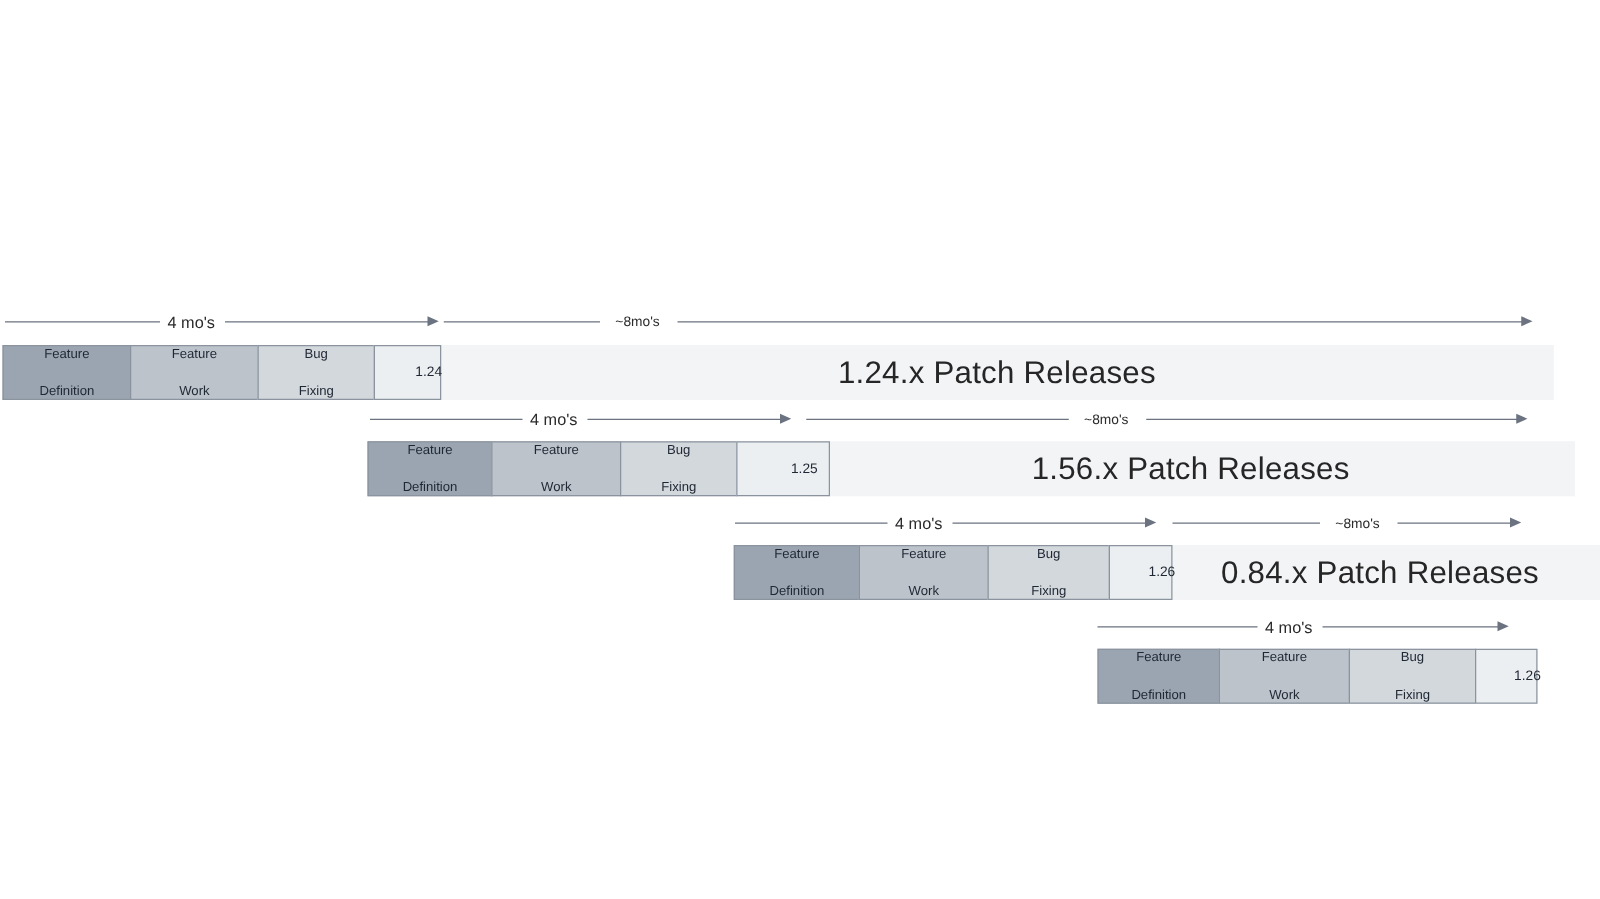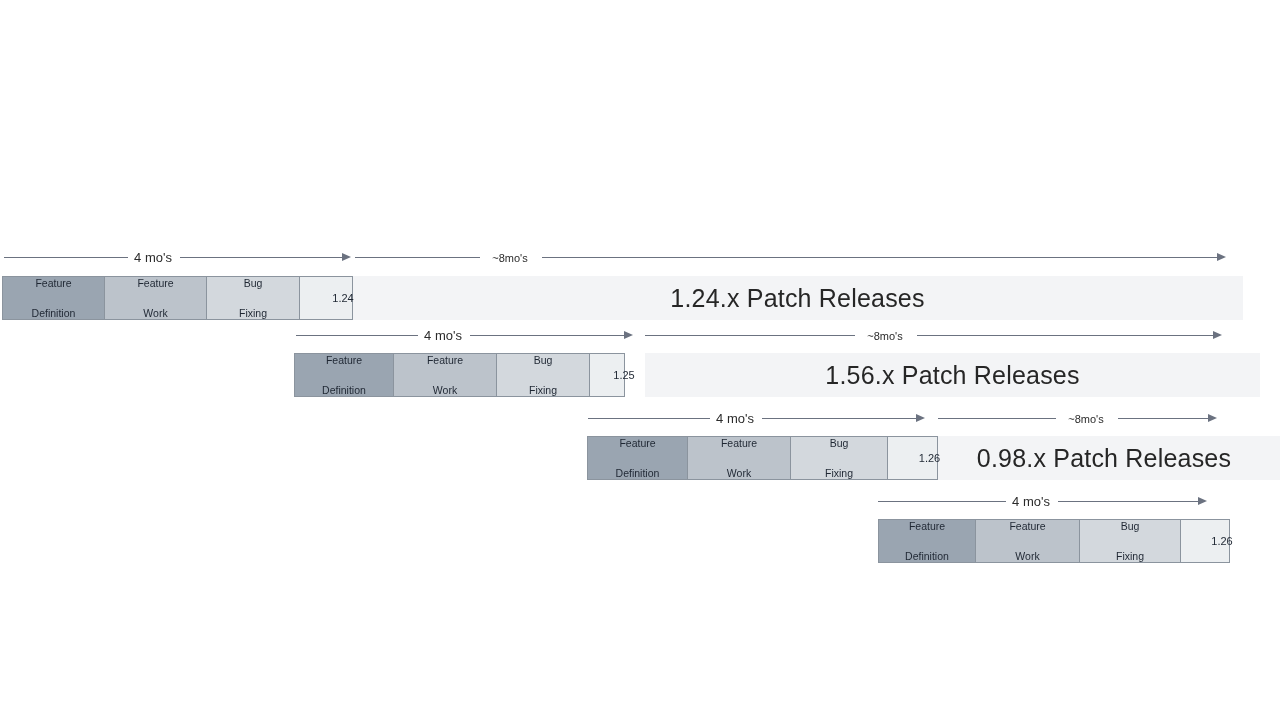--- a/index.html
+++ b/index.html
@@ -171,42 +171,42 @@
         <span class="phase-line2">Definition</span>
       </div>
       <div class="phase-box phase-work" style="width:104px;">
         <span>Feature</span>
         <span class="phase-line2">Work</span>
       </div>
       <div class="phase-box phase-bug" style="width:94px;">
         <span>Bug</span>
         <span class="phase-line2">Fixing</span>
       </div>
-      <div class="phase-box phase-ver" style="width:36px;">1.25</div>
+      <div class="phase-box phase-ver" style="width:75px;">1.25</div>
     </div>
   </div>
 
   <div class="release-row">
 
     <div class="measure" style="left:588px; top:410px; width:340px;">
       <div class="seg" style="left:0px; width:122px;"></div>
       <div class="mlabel" style="left:122px; width:50px;">4 mo's</div>
       <div class="seg" style="left:174px; width:157px;"></div>
       <div class="head" style="left:328px;"></div>
     </div>
 
     <div class="measure big" style="left:938px; top:410px; width:295px;">
       <div class="seg" style="left:0px; width:118px;"></div>
       <div class="mlabel" style="left:118px; width:60px;">~8mo's</div>
       <div class="seg" style="left:180px; width:93px;"></div>
       <div class="head" style="left:270px;"></div>
     </div>
 
     <div class="patch-bar" style="left:938px; top:436px; width:342px;">
-      <div class="patch-bar-label" style="left:0; width:332px;">0.98.x Patch Releases</div>
+      <div class="patch-bar-label" style="left:0; width:332px;">0.84.x Patch Releases</div>
     </div>
 
     <div class="phase-strip" style="left:587px; top:436px;">
       <div class="phase-box phase-def" style="width:101px;">
         <span>Feature</span>
         <span class="phase-line2">Definition</span>
       </div>
       <div class="phase-box phase-work" style="width:104px;">
         <span>Feature</span>
         <span class="phase-line2">Work</span>

